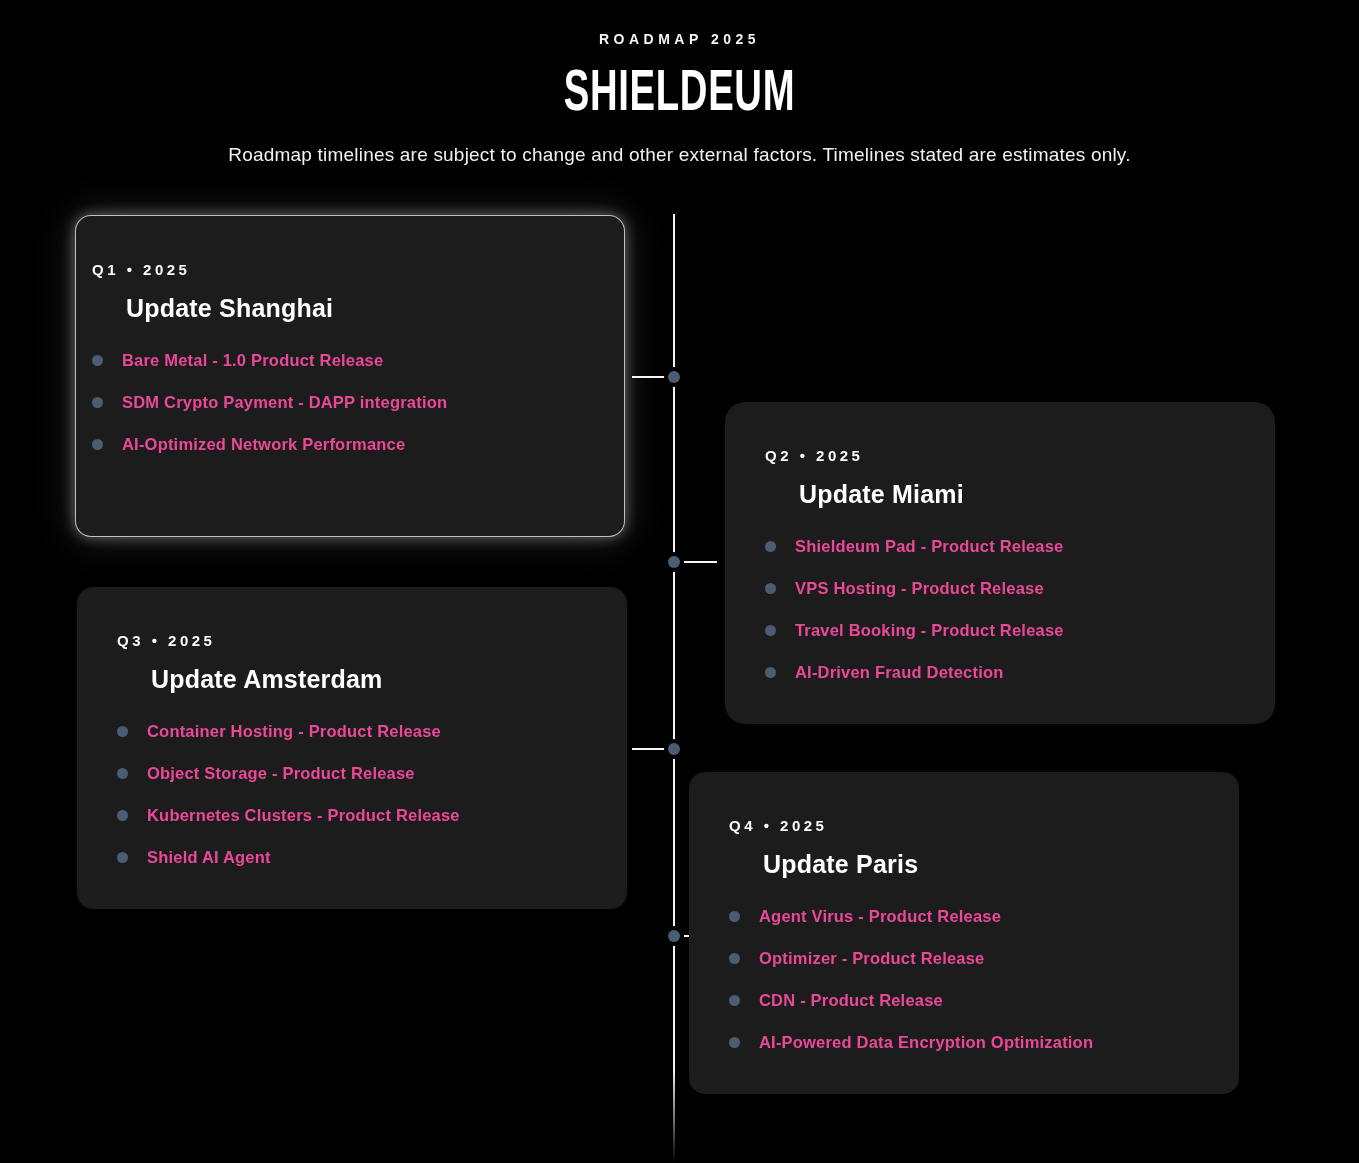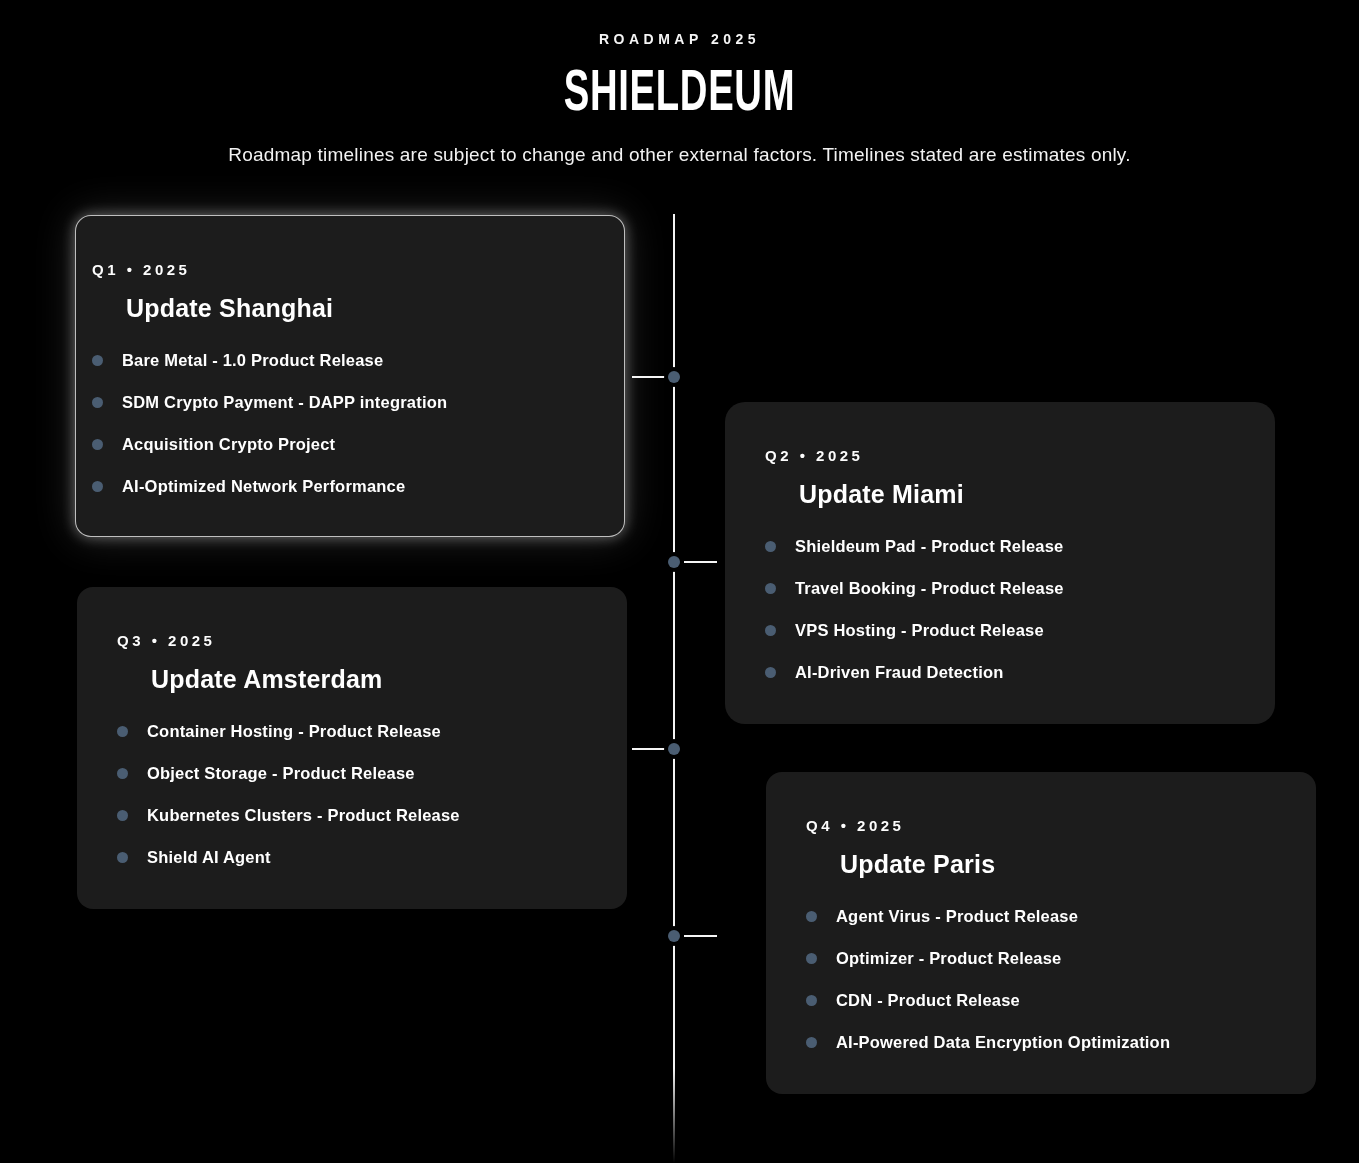--- a/index.html
+++ b/index.html
@@ -65,21 +65,21 @@
     padding: 46px 40px 0 40px;
   }
   .card.highlight {
     border: 1px solid rgba(255,255,255,0.72);
     box-shadow: 0 0 14px rgba(255,255,255,0.38), 0 0 42px rgba(255,255,255,0.16);
     padding-left: 16px;
   }
   .card-q1 { left: 75px;  top: 215px; }
   .card-q2 { left: 725px; top: 402px; border-radius: 20px; }
   .card-q3 { left: 77px;  top: 587px; }
-  .card-q4 { left: 766px; top: 772px; }
+  .card-q4 { left: 689px; top: 772px; }
 
   .q-label {
     font-size: 15px; font-weight: bold;
     letter-spacing: 3.5px; color: #fdfdfd;
     line-height: 15px;
   }
   .card-title {
     margin-top: 17px;
     font-size: 25px; font-weight: bold; color: #fff;
     line-height: 29px; letter-spacing: 0.2px; margin-left: 34px;
@@ -89,21 +89,21 @@
     display: flex; align-items: center;
     height: 20px; margin-bottom: 22px;
   }
   .dot {
     flex: 0 0 auto;
     width: 11px; height: 11px; border-radius: 50%;
     background: var(--bullet-dot);
     margin-right: 19px;
   }
   .item-text {
-    font-size: 16.5px; font-weight: bold; color: #ffffff;
+    font-size: 16.5px; font-weight: bold; color: #ec4899;
     letter-spacing: 0.2px; white-space: nowrap;
   }
 </style>
 </head>
 <body style="--background: #000000; --card-background: #1c1c1c; --bullet-dot: #4a5d72; --timeline-line: #f5f5f5; --highlight-border: #a9a9a9;">
 
 <div class="header">
   <div class="eyebrow">ROADMAP 2025</div>
   <div class="brand">SHIELDEUM</div>
   <div class="disclaimer">Roadmap timelines are subject to change and other external factors. Timelines stated are estimates only.</div>
@@ -130,44 +130,40 @@
     <li class="item">
       <span class="dot"></span>
       <span class="item-text">Bare Metal - 1.0 Product Release</span>
     </li>
     <li class="item">
       <span class="dot"></span>
       <span class="item-text">SDM Crypto Payment - DAPP integration</span>
     </li>
     <li class="item">
       <span class="dot"></span>
-      <span class="item-text">Acquisition Crypto Project</span>
-    </li>
-    <li class="item">
-      <span class="dot"></span>
       <span class="item-text">AI-Optimized Network Performance</span>
     </li>
   </ul>
 </div>
 
 <div class="card card-q2">
   <div class="q-label">Q2 • 2025</div>
   <div class="card-title">Update Miami</div>
   <ul class="item-list">
     <li class="item">
       <span class="dot"></span>
       <span class="item-text">Shieldeum Pad - Product Release</span>
     </li>
     <li class="item">
       <span class="dot"></span>
+      <span class="item-text">VPS Hosting - Product Release</span>
+    </li>
+    <li class="item">
+      <span class="dot"></span>
       <span class="item-text">Travel Booking - Product Release</span>
-    </li>
-    <li class="item">
-      <span class="dot"></span>
-      <span class="item-text">VPS Hosting - Product Release</span>
     </li>
     <li class="item">
       <span class="dot"></span>
       <span class="item-text">AI-Driven Fraud Detection</span>
     </li>
   </ul>
 </div>
 
 <div class="card card-q3">
   <div class="q-label">Q3 • 2025</div>

